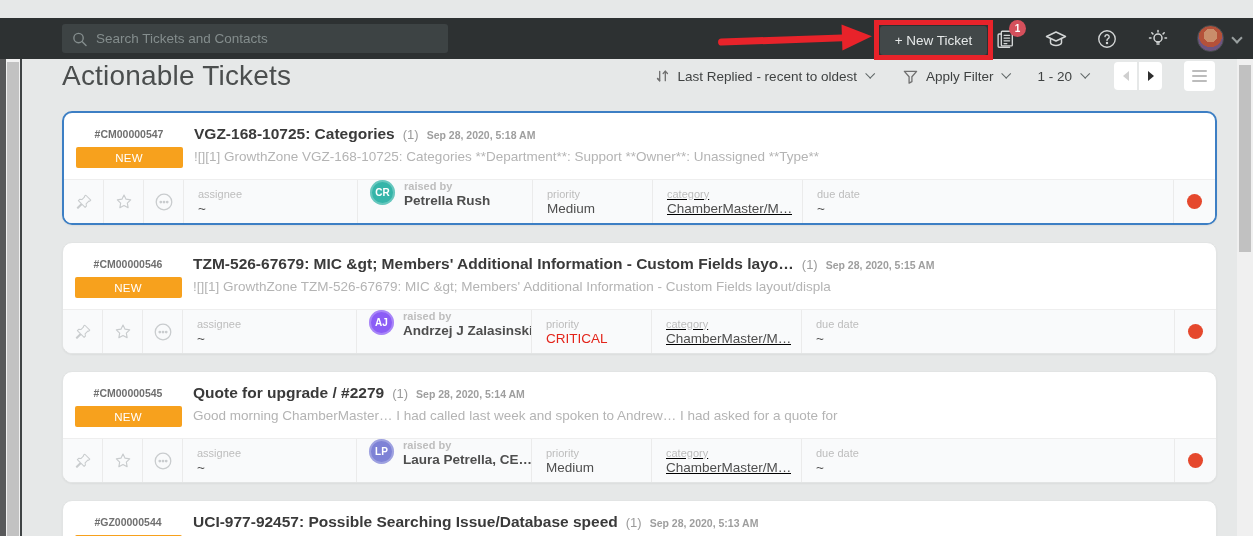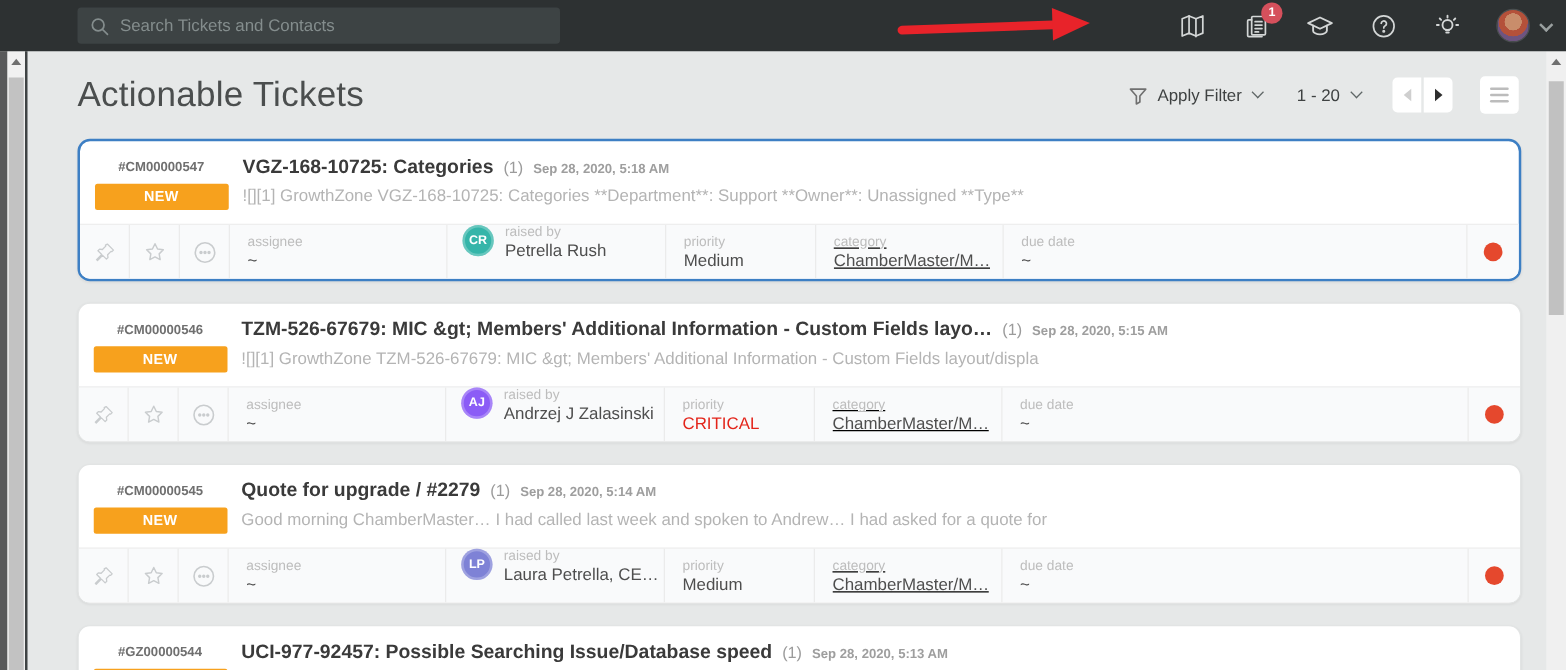--- a/index.html
+++ b/index.html
@@ -1,20 +1,20 @@
 <!DOCTYPE html>
 <html><head>
 <meta charset="utf-8">
 <style>
   * { margin:0; padding:0; box-sizing:border-box; }
   html,body { width:1253px; height:536px; overflow:hidden; }
   body { position:relative; background:#e6e8e8; font-family:"Liberation Sans", sans-serif; }
 
   
-  .topbar { position:absolute; top:0; left:0; width:1253px; height:41px; background:#2d3132; z-index:30; }
+  .topbar { position:absolute; top:18px; left:0; width:1253px; height:41px; background:#2d3132; z-index:30; }
   .search-box { position:absolute; left:62px; top:6px; width:386px; height:29px; background:#3d4344;
                 border-radius:3px; display:flex; align-items:center; padding:0 10px; }
   .search-box input { background:transparent; border:none; outline:none; color:#cfd4d4; font-size:13.5px;
                 width:100%; margin-left:9px; font-family:"Liberation Sans",sans-serif; }
   .search-box input::placeholder { color:#848d8d; }
 
   .anno-arrow { position:absolute; left:716px; top:8px; width:160px; height:26px; transform:rotate(-2deg); z-index:40; }
   .anno-arrow .line { position:absolute; left:2px; top:10px; width:128px; height:7px; border-radius:4px; }
   .anno-arrow .head { position:absolute; left:126px; top:0; width:0; height:0;
                 border-top:13px solid transparent; border-bottom:13px solid transparent; border-left:30px solid #e8232a; }
@@ -66,39 +66,39 @@
   .hamburger span { width:15px; height:2px; background:#bcbcbc; border-radius:1px; }
 
   
   .cards { padding:0 20px 0 40px; display:flex; flex-direction:column; gap:17px; }
   .card { background:#fff; border:1px solid #e2e4e4; border-radius:10px; overflow:hidden;
                 box-shadow:0 1px 2px rgba(0,0,0,0.05); cursor:pointer; }
   .card.selected { border-width:2px; }
   .card-head { display:flex; padding:12px 16px 11px 0; }
   .card-left { width:130px; flex-shrink:0; display:flex; flex-direction:column; align-items:center; padding-top:3px; }
   .ticket-id { font-size:10.5px; font-weight:bold; color:#6f6f6f; }
-  .badge { margin-top:7px; width:107px; height:21px; color:#fff; font-weight:bold; font-size:11.5px;
+  .badge { margin-top:7px; width:107px; height:21px; color:#fff; font-weight:normal; font-size:11.5px;
                 display:flex; align-items:center; justify-content:center; border-radius:2px; letter-spacing:0.3px; }
   .card-main { flex:1; min-width:0; }
   .title-row { display:flex; align-items:baseline; white-space:nowrap; overflow:hidden; }
   .t-title { font-size:15.5px; font-weight:bold; color:#3a3a3a; }
   .t-count { font-size:13px; color:#9b9b9b; margin-left:8px; }
   .t-time { font-size:10.5px; font-weight:bold; color:#9e9e9e; margin-left:8px; }
   .snippet { margin-top:6px; font-size:13.5px; color:#b4b4b4; white-space:nowrap; overflow:hidden; }
 
   .card-foot { display:flex; align-items:stretch; height:44px; background:#f9fafb; border-top:1px solid #eeeeee; }
   .cell { border-right:1px solid #ebebeb; display:flex; align-items:center; }
   .icon-cell { width:40px; justify-content:center; }
   .icon-cell svg { stroke:#c9ccce; fill:none; stroke-width:1.4; stroke-linecap:round; stroke-linejoin:round; }
   .field-cell { flex-direction:column; align-items:flex-start; justify-content:center; padding-left:14px; }
   .f-label { font-size:11px; color:#bdbdbd; }
   .f-value { font-size:13.5px; color:#4e4e4e; margin-top:1px; white-space:nowrap; overflow:hidden; max-width:100%; }
   .cell-assignee { width:174px; }
   .cell-raised { width:175px; flex-direction:row; align-items:flex-start; padding-left:12px; }
-  .cell-raised .txt { min-width:0; }
+  .cell-raised .txt { min-width:0;font-weight:bold; }
   .avatar-initials { width:25px; height:25px; border-radius:50%; color:#fff; font-size:10px; font-weight:bold;
                 display:flex; align-items:center; justify-content:center; margin-right:9px; flex-shrink:0;
                 box-shadow:inset 0 0 0 2px rgba(255,255,255,0.25); }
   .cell-priority { width:120px; }
   .cell-category { width:150px;text-decoration:underline; }
   .cell-due { flex:1; }
   .dot-cell { width:41px; justify-content:center; border-right:none; }
   .dot { width:15px; height:15px; border-radius:50%; }
 </style>
 </head>
@@ -111,20 +111,23 @@
       <line x1="11" y1="11" x2="15" y2="15" stroke="#848d8d" stroke-width="1.5" stroke-linecap="round"></line>
     </svg>
     <input type="text" placeholder="Search Tickets and Contacts" style="">
   </div>
 
   <div class="anno-arrow">
     <div class="line" style="background-color: rgb(232, 35, 42);"></div>
     <div class="head" style="border-left-color: rgb(232, 35, 42);"></div>
   </div>
 
+  <div class="new-ticket-frame" style="border-color: rgb(232, 35, 42);">
+    <button class="new-ticket-btn">+ New Ticket</button>
+  </div>
 
   <div class="topbar-icons">
     <div class="tb-icon">
       <svg width="22" height="22" viewBox="0 0 24 24">
           <path d="M3 5.5l6-2.5 6 2.5 6-2.5v15l-6 2.5-6-2.5-6 2.5v-15z"></path>
           <path d="M9 3v15.5"></path>
           <path d="M15 5.5V21"></path>
         </svg>
     </div>
     <div class="tb-icon">
@@ -175,20 +178,31 @@
       <div class="tri"></div>
     </div>
   <div class="thumb"></div>
 </div>
 
 <div class="content">
 
   <div class="page-header">
     <div class="page-title">Actionable Tickets</div>
     <div class="controls">
+      <div class="ctrl">
+        <svg width="15" height="16" viewBox="0 0 16 16">
+          <path d="M5 3v10M5 13l-2.3-2.3M5 13l0 0"></path>
+            <path d="M11 13V3M11 3l2.3 2.3"></path>
+            <path d="M5 13l2.3-2.3" visibility="hidden"></path>
+            <path d="M2.7 10.7L5 13"></path>
+            <path d="M8.7 5.3L11 3"></path>
+        </svg>
+        <span>Last Replied - recent to oldest</span>
+        <span class="chev"></span>
+      </div>
       <div class="ctrl" style="margin-left:30px;">
         <svg width="15" height="15" viewBox="0 0 16 16">
           <path d="M1.5 2.5h13L9.5 8.3v5.2l-3 1.6V8.3L1.5 2.5z"></path>
         </svg>
         <span>Apply Filter</span>
         <span class="chev"></span>
       </div>
       <div class="ctrl" style="margin-left:28px;">
         <span>1 - 20</span>
         <span class="chev"></span>

